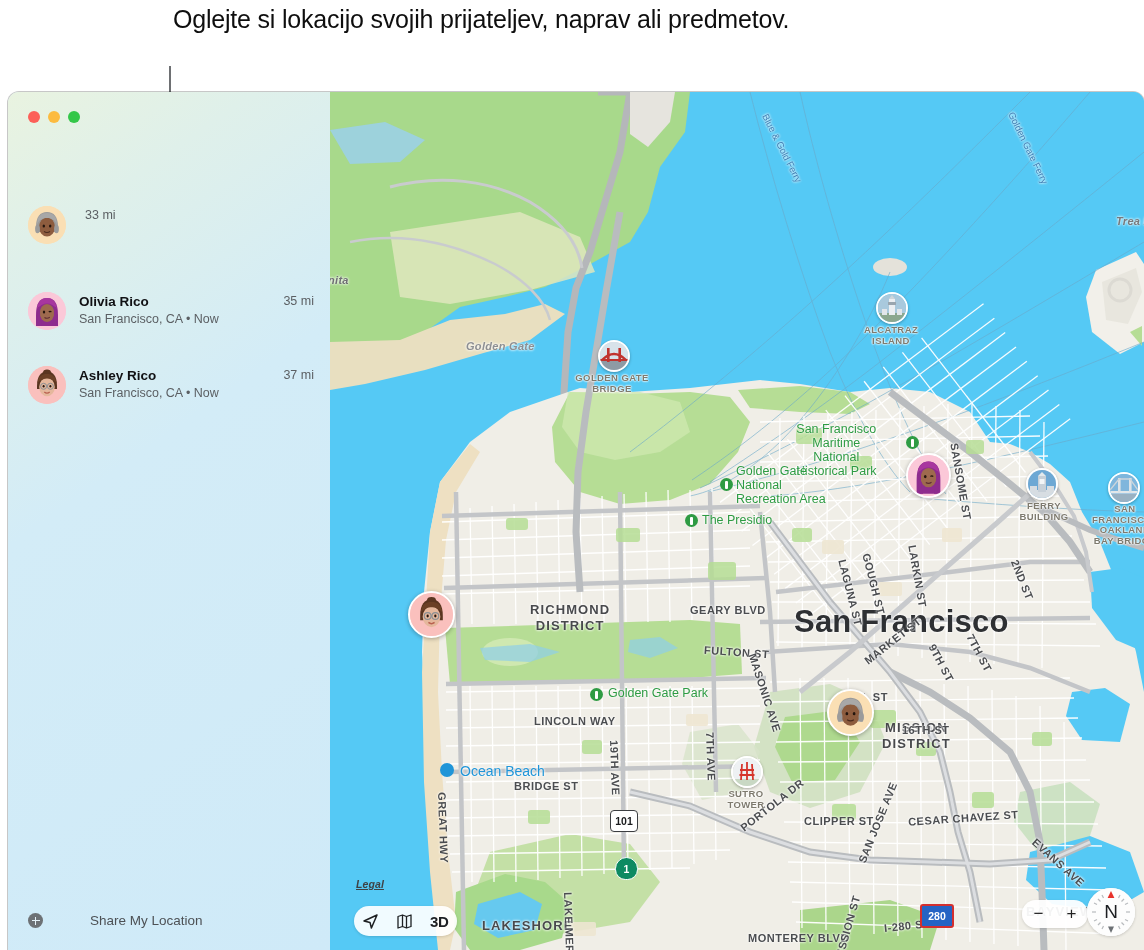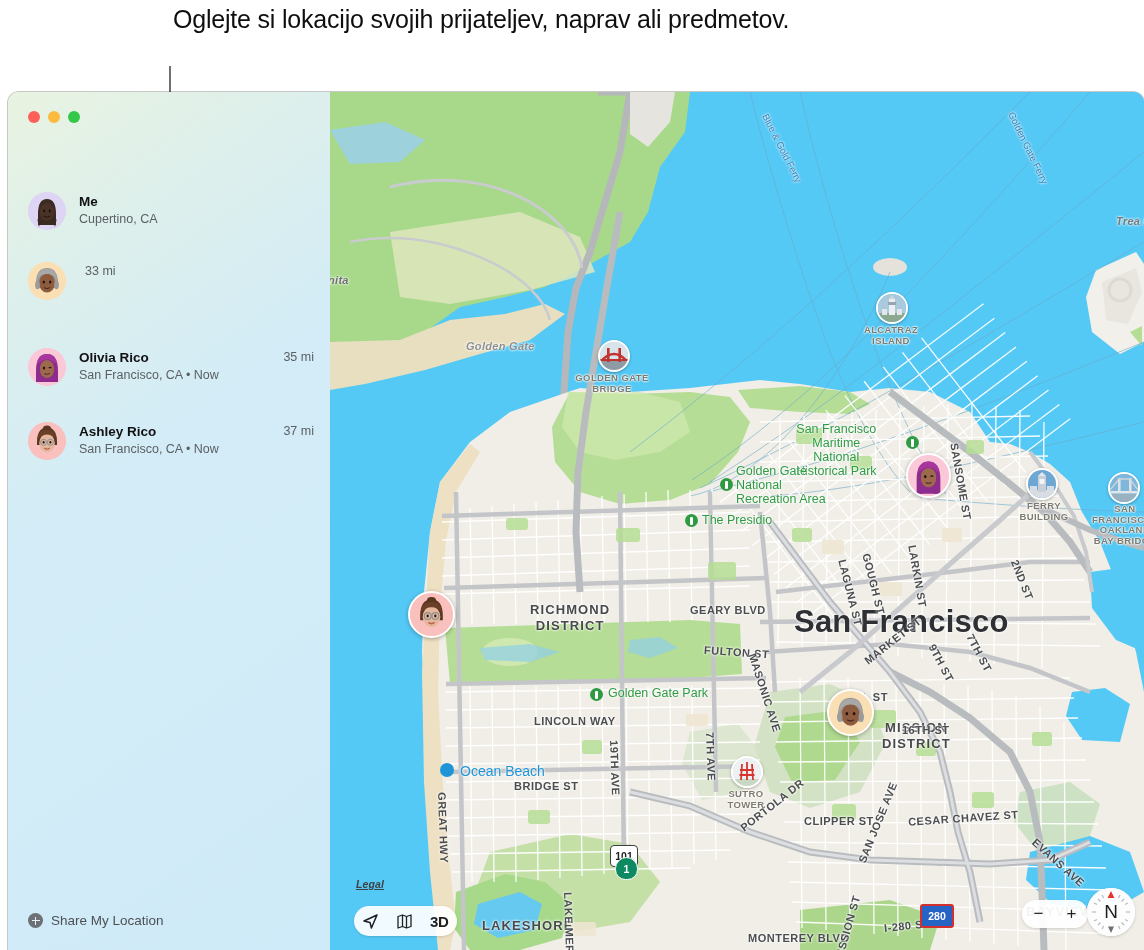--- a/index.html
+++ b/index.html
@@ -70,21 +70,21 @@
   }
   #share-location .plus-ic{
     width:15px;height:15px;border-radius:50%;background:#6d7175;
     position:relative;flex:none;
   }
   #share-location .plus-ic:before,#share-location .plus-ic:after{
     content:"";position:absolute;background:#e6f2f8;
   }
   #share-location .plus-ic:before{left:3.5px;top:6.8px;width:8px;height:1.6px;}
   #share-location .plus-ic:after{left:6.7px;top:3.6px;width:1.6px;height:8px;}
-  #share-location .sl-label{font-size:13.5px;color:#4d5155;}
+  #share-location .sl-label{font-size:13.5px;color:#4d5155;margin-left:39px;}
 
   
   #map{
     position:absolute;left:322px;top:0;width:814px;height:858px;
     background:#52c8f5;overflow:hidden;
   }
   #map svg{display:block;}
   #legal{
     position:absolute;left:26px;bottom:60px;font-size:10.5px;color:#3e4246;
     text-decoration:underline;font-weight:bold;letter-spacing:0.1px;font-style:italic;
@@ -164,39 +164,20 @@
 
     <div id="traffic-lights">
       <div class="tl red"></div>
       <div class="tl yellow"></div>
       <div class="tl green"></div>
     </div>
 
 
     <div id="people-list">
 
-      <div class="person" style="height:56px;">
-        <div class="person-avatar" style="background:#ddd5f3;">
-          <svg width="38" height="38" viewBox="0 0 38 38">
-            <circle cx="19" cy="19" r="19" fill="#ddd5f3"></circle>
-            <path d="M10,22 C10,12 13,7 19,7 C25,7 28,12 28,22 L28,33 L10,33 Z" fill="#3a2a22"></path>
-            <ellipse cx="19" cy="20" rx="7.2" ry="8.8" fill="#4a3228"></ellipse>
-            <ellipse cx="16.2" cy="19" rx="1.1" ry="1.4" fill="#1c120c"></ellipse>
-            <ellipse cx="21.8" cy="19" rx="1.1" ry="1.4" fill="#1c120c"></ellipse>
-            <path d="M15.5,24 Q19,26.5 22.5,24" stroke="#281a12" stroke-width="1.1" fill="none"></path>
-            <path d="M9.5,28 C11,23 13,30 11,35 Z" fill="#3a2a22"></path>
-            <path d="M28.5,28 C27,23 25,30 27,35 Z" fill="#3a2a22"></path>
-          </svg>
-        </div>
-        <div class="person-text">
-          <div class="person-name">Me</div>
-          <div class="person-sub">Cupertino, CA</div>
-        </div>
-        <div class="person-dist"></div>
-      </div>
 
       <div class="person" style="height:76px;margin-top:14px;">
         <div class="person-avatar" style="background:#fadfb4;">
           <svg width="38" height="38" viewBox="0 0 38 38">
             <circle cx="19" cy="19" r="19" fill="#fadfb4"></circle>
             <path d="M8,21 C8,11 12,6 19,6 C26,6 30,11 30,21 L30,26 L8,26 Z" fill="#9b9b9b"></path>
             <ellipse cx="19" cy="21" rx="8" ry="9.6" fill="#8d5c3e"></ellipse>
             <path d="M9,19 C9,10 13,7 19,7 C25,7 29,10 29,19 C27,14 24,12 19,12 C14,12 11,14 9,19 Z" fill="#a8a8a8"></path>
             <ellipse cx="15.8" cy="20" rx="1.2" ry="1.5" fill="#23150e"></ellipse>
             <ellipse cx="22.2" cy="20" rx="1.2" ry="1.5" fill="#23150e"></ellipse>
@@ -579,21 +560,21 @@
     <div class="map-label lbl-street" style="left:474px;top:723px;">CLIPPER ST</div>
     <div class="map-label lbl-street" style="left:408px;top:732px;transform:rotate(-38deg);transform-origin:left top;">PORTOLA DR</div>
     <div class="map-label lbl-street" style="left:578px;top:720px;transform:rotate(-4deg);">CESAR CHAVEZ ST</div>
     <div class="map-label lbl-street" style="left:708px;top:744px;transform:rotate(42deg);transform-origin:left top;">EVANS AVE</div>
     <div class="map-label lbl-street" style="left:526px;top:768px;transform:rotate(-68deg);transform-origin:left top;">SAN JOSE AVE</div>
     <div class="map-label lbl-street" style="left:418px;top:840px;">MONTEREY BLVD</div>
     <div class="map-label lbl-street" style="left:502px;top:868px;transform:rotate(-74deg);transform-origin:left top;">MISSION ST</div>
 
     <div class="map-label lbl-street" style="left:554px;top:828px;transform:rotate(-6deg);">I-280 S</div>
 
-    <div class="shield" style="left:280px;top:718px;width:26px;height:20px;margin-top:35px;">101</div>
+    <div class="shield" style="left:280px;top:718px;width:26px;height:20px;">101</div>
     <div class="shield shield-ca" style="left:285px;top:765px;width:21px;height:21px;">1</div>
     <div class="shield shield-i" style="left:590px;top:812px;width:30px;height:20px;border:2px solid #d32f2f;">280</div>
 
     <div class="poi-pin" style="left:268px;top:248px;width:28px;height:28px;background:#c8d4dd;">
       <svg width="28" height="28" viewBox="0 0 28 28">
         <rect width="28" height="28" fill="#d8e3ea"></rect>
         <rect x="0" y="18" width="28" height="10" fill="#8e9aa4"></rect>
         <path d="M2,18 Q14,6 26,18" stroke="#c1332e" stroke-width="2.4" fill="none"></path>
         <rect x="7" y="6" width="2.6" height="14" fill="#c1332e"></rect>
         <rect x="18.4" y="6" width="2.6" height="14" fill="#c1332e"></rect>

